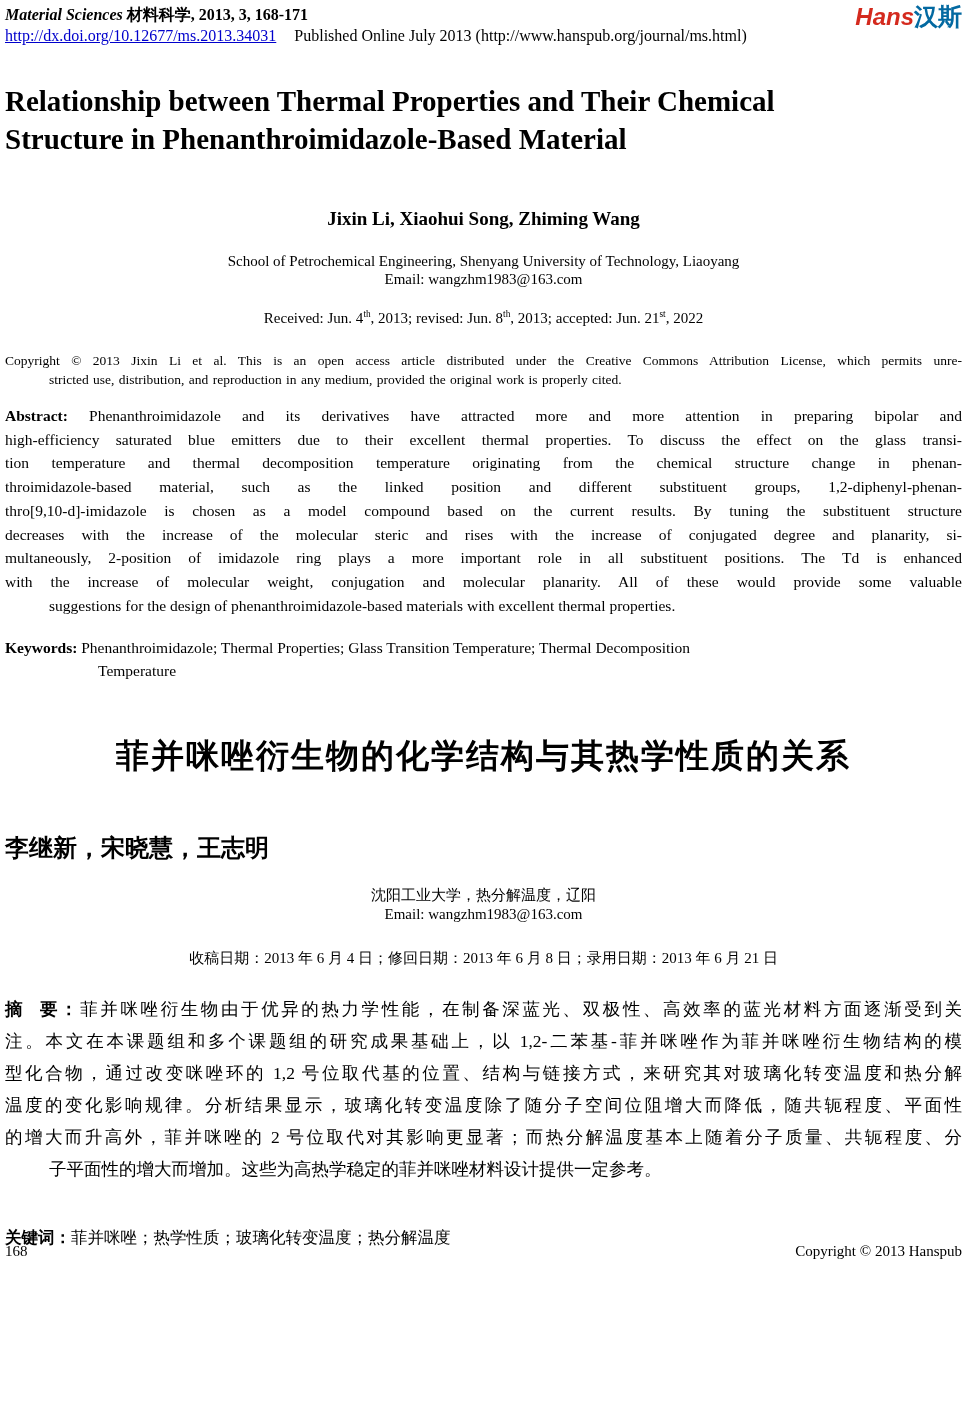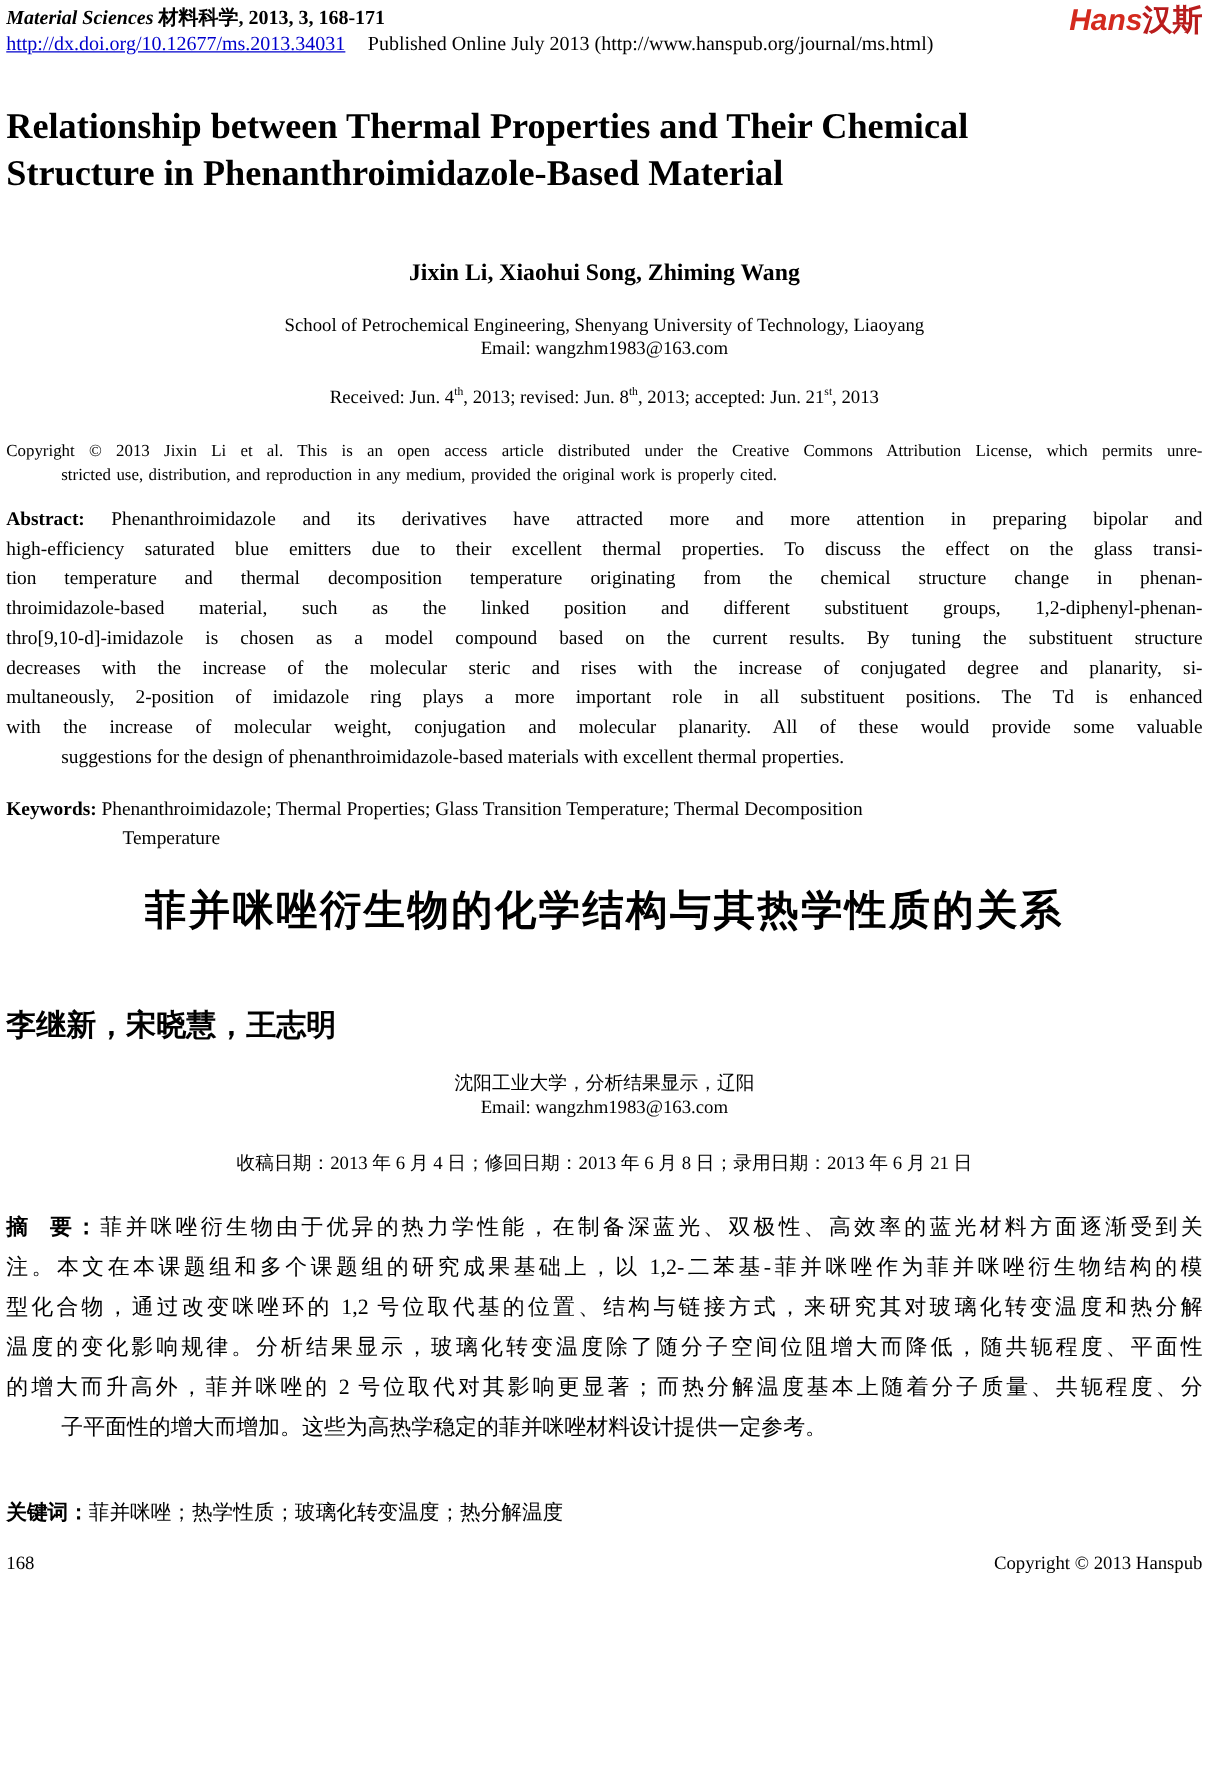--- a/index.html
+++ b/index.html
@@ -31,21 +31,21 @@
   sup { font-size: 62%; vertical-align: super; line-height: 0; }
   
   .copyright { margin-top: 24px; font-size: 13.5px; line-height: 19px; word-spacing: 1px; }
   .abstract { margin-top: 15px; font-size: 15.5px; line-height: 23.7px; }
   .keywords { margin-top: 19px; font-size: 15.5px; line-height: 23px; }
   .kw-cont { padding-left: 93px; }
   .jl { text-align: justify; text-align-last: justify; }
   .ll { text-align: left; margin-left: 44px; }
   .b { font-weight: bold; }
   
-  .cn-title { margin-top: 24px; text-align: center; font-size: 33px; font-weight: bold;
+  .cn-title { margin-top: 52px; text-align: center; font-size: 33px; font-weight: bold;
               font-family: "Liberation Sans", sans-serif; letter-spacing: 2px; }
   .cn-authors { margin-top: 53px; font-size: 24px; font-weight: bold; }
   .cn-affil { margin-top: 22px; text-align: center; font-size: 15px; line-height: 19px; }
   .cn-dates { margin-top: 25px; text-align: center; font-size: 15px; }
   .cn-abstract { margin-top: 25px; font-size: 17.5px; line-height: 32px; }
   .cn-keywords { margin-top: 42px; font-size: 16.5px; }
   .cn-kw-label { font-family: "Liberation Sans", sans-serif; font-weight: bold; }
   
   .cols { margin-top: 56px; display: flex; gap: 33px; }
   .col { width: 462px; font-size: 18.5px; line-height: 31px; }
@@ -67,38 +67,38 @@
       <div>
         <span class="jr-it">Material Sciences</span>
         <span class="jr-cn">材料科学, 2013, 3, 168-171</span>
       </div>
       <div>
         <a class="doi" href="#">http://dx.doi.org/10.12677/ms.2013.34031</a>
         <span class="pub">Published Online July 2013 (http://www.hanspub.org/journal/ms.html)</span>
       </div>
     </div>
     <div class="logo">
-      <span class="logo-latin" id="logo-latin" style="color: rgb(212, 42, 30);">Hans</span><span class="logo-cn" id="logo-cn" style="color: #b91c1c;">汉斯</span>
+      <span class="logo-latin" id="logo-latin" style="color: rgb(212, 42, 30);">Hans</span><span class="logo-cn" id="logo-cn" style="color: #0369a1;">汉斯</span>
     </div>
   </div>
 
   <div class="title">
     <div>Relationship between Thermal Properties and Their Chemical</div>
     <div>Structure in Phenanthroimidazole-Based Material</div>
   </div>
 
   <div class="authors">Jixin Li, Xiaohui Song, Zhiming Wang</div>
 
   <div class="affil">
     <div>School of Petrochemical Engineering, Shenyang University of Technology, Liaoyang</div>
     <div>Email: wangzhm1983@163.com</div>
   </div>
 
   <div class="received">
-    <span>Received: Jun. 4</span><sup>th</sup><span>, 2013; revised: Jun. 8</span><sup>th</sup><span>, 2013; accepted: Jun. 21</span><sup>st</sup><span>, 2013</span>
+    <span>Received: Jun. 4</span><sup>th</sup><span>, 2013; revised: Jun. 8</span><sup>th</sup><span>, 2013; accepted: Jun. 21</span><sup>st</sup><span>, 2022</span>
   </div>
 
   <div class="copyright">
     <div class="jl">Copyright © 2013 Jixin Li et al. This is an open access article distributed under the Creative Commons Attribution License, which permits unre-</div>
     <div class="ll">stricted use, distribution, and reproduction in any medium, provided the original work is properly cited.</div>
   </div>
 
   <div class="abstract">
     <div class="jl"><span class="b">Abstract:</span> <span>Phenanthroimidazole and its derivatives have attracted more and more attention in preparing bipolar and</span></div>
     <div class="jl">high-efficiency saturated blue emitters due to their excellent thermal properties. To discuss the effect on the glass transi-</div>
@@ -112,21 +112,21 @@
   </div>
 
   <div class="keywords">
     <div><span class="b">Keywords:</span> <span>Phenanthroimidazole; Thermal Properties; Glass Transition Temperature; Thermal Decomposition</span></div>
     <div class="kw-cont">Temperature</div>
   </div>
 
   <div class="cn-title">菲并咪唑衍生物的化学结构与其热学性质的关系</div>
   <div class="cn-authors">李继新，宋晓慧，王志明</div>
   <div class="cn-affil">
-    <div>沈阳工业大学，分析结果显示，辽阳</div>
+    <div>沈阳工业大学，热分解温度，辽阳</div>
     <div>Email: wangzhm1983@163.com</div>
   </div>
   <div class="cn-dates">收稿日期：2013 年 6 月 4 日；修回日期：2013 年 6 月 8 日；录用日期：2013 年 6 月 21 日</div>
 
   <div class="cn-abstract">
     <div class="jl"><span class="b cn-kw-label">摘&nbsp;&nbsp;要：</span><span>菲并咪唑衍生物由于优异的热力学性能，在制备深蓝光、双极性、高效率的蓝光材料方面逐渐受到关</span></div>
     <div class="jl">注。本文在本课题组和多个课题组的研究成果基础上，以 1,2-二苯基‐菲并咪唑作为菲并咪唑衍生物结构的模</div>
     <div class="jl">型化合物，通过改变咪唑环的 1,2 号位取代基的位置、结构与链接方式，来研究其对玻璃化转变温度和热分解</div>
     <div class="jl">温度的变化影响规律。分析结果显示，玻璃化转变温度除了随分子空间位阻增大而降低，随共轭程度、平面性</div>
     <div class="jl">的增大而升高外，菲并咪唑的 2 号位取代对其影响更显著；而热分解温度基本上随着分子质量、共轭程度、分</div>

